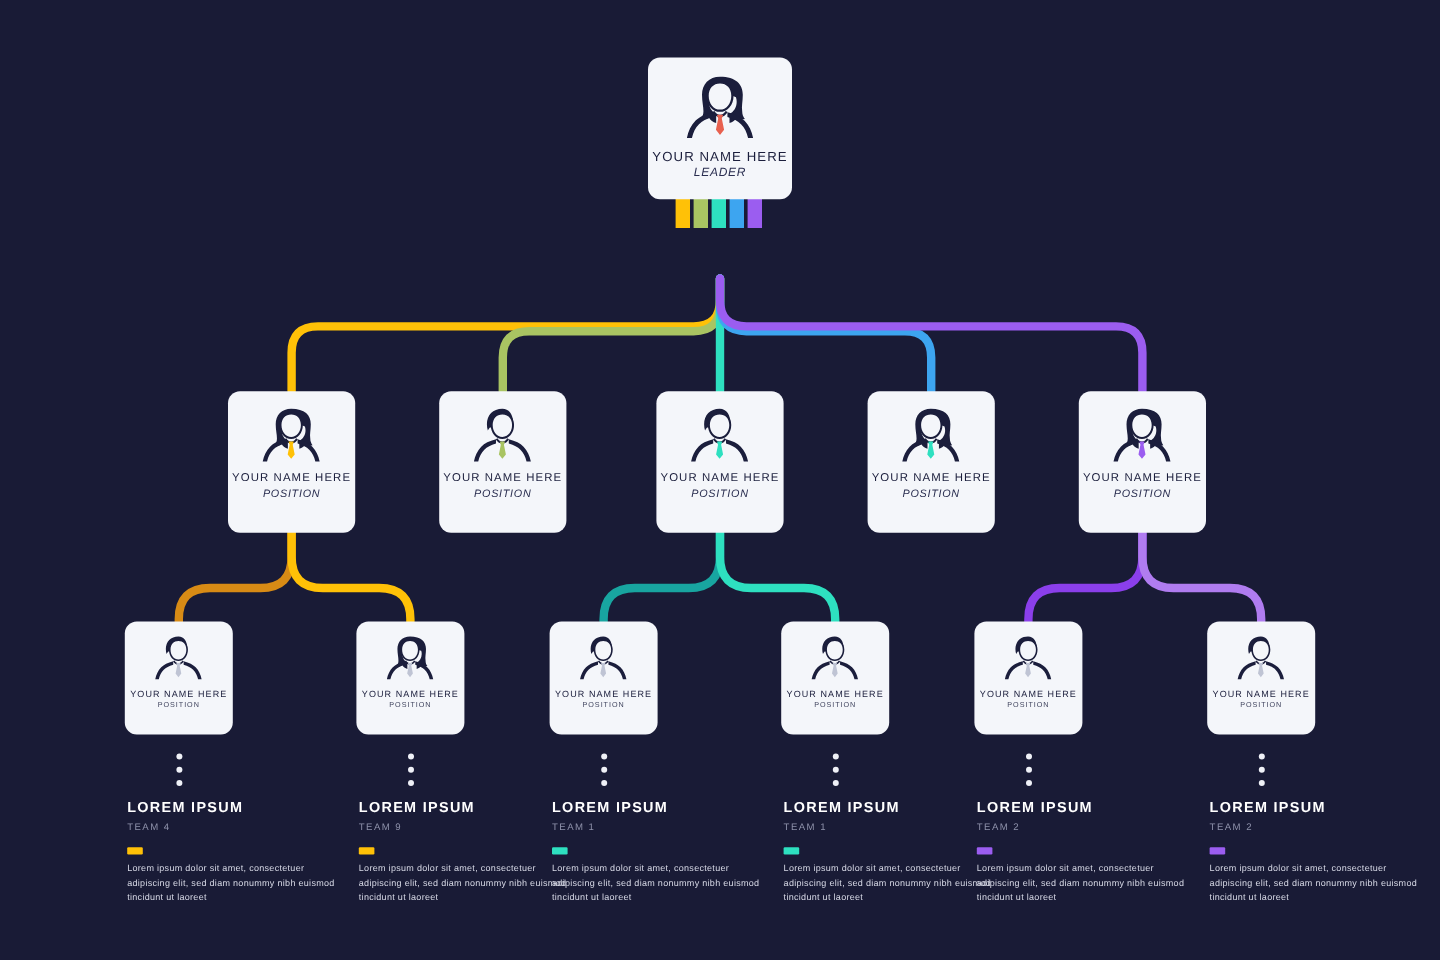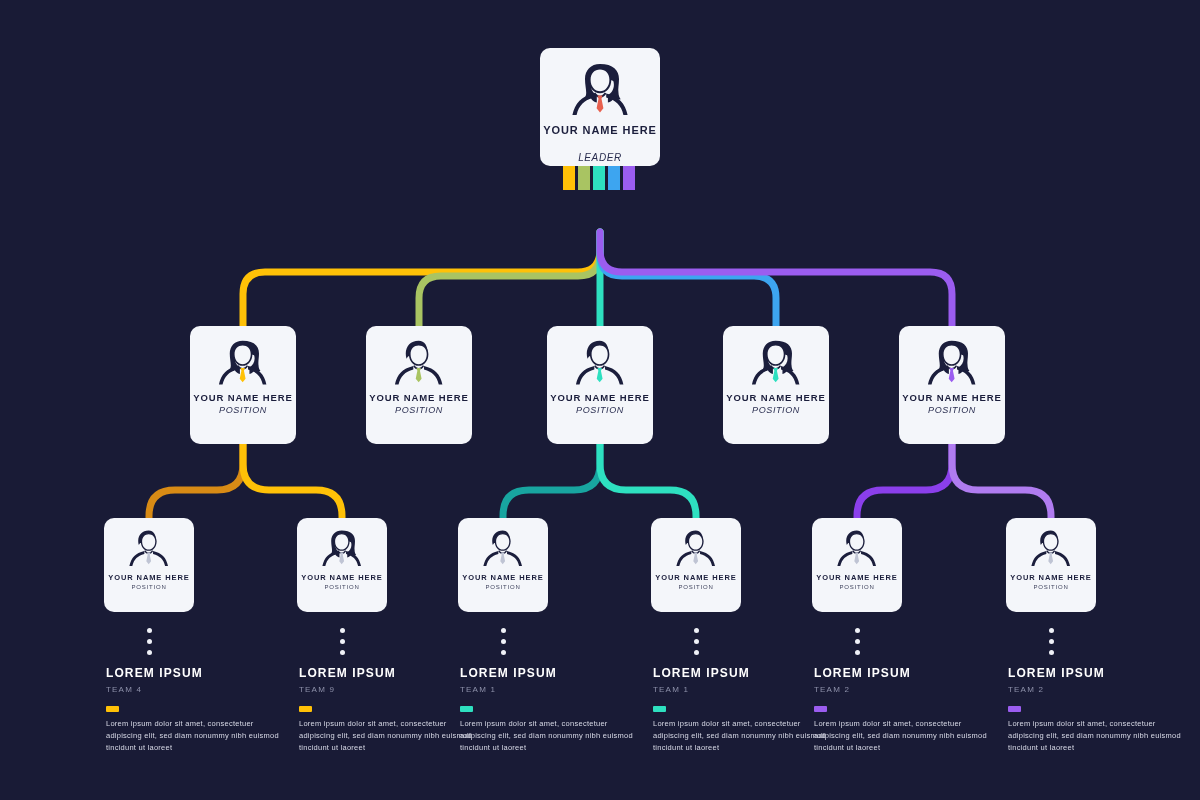--- a/index.html
+++ b/index.html
@@ -15,32 +15,32 @@
   .card {
     position:absolute;
     background:#F4F6FA;
     border-radius:10px;
     display:flex; flex-direction:column;
     align-items:center; justify-content:flex-start;
     z-index:5;
   }
   .card .avatar { display:block; }
   .card .nm {
-    color:#1B1E3C; font-weight:bold; letter-spacing:.9px;
+    color:#1B1E3C; font-weight:normal; letter-spacing:.9px;
     text-align:left; white-space:nowrap;
   }
   .card .ps {
     color:#2A2E50; font-style:italic; letter-spacing:.6px;
     text-align:center; white-space:nowrap;
   }
 
   
   .leader { width:120px; height:118px; left:540px; top:48px; padding-top:14px; }
   .leader .nm { font-size:11px; margin-top:4px; }
-  .leader .ps { font-size:10px; margin-top:16px; }
+  .leader .ps { font-size:10px; margin-top:2px; }
 
   
   .branchbox {
     position:absolute; left:543px; top:186px;
     width:114px; height:46px; background:#F4F6FA; border-radius:9px;
     display:flex; flex-direction:column; align-items:center; justify-content:center;
     z-index:5;
   }
   .branchbox .bt { font-size:11px; font-weight:bold; color:#1B1E3C; letter-spacing:1.3px; }
   .branchbox .bs { font-size:7px; color:#9598AE; letter-spacing:1.1px; margin-top:3px; }

